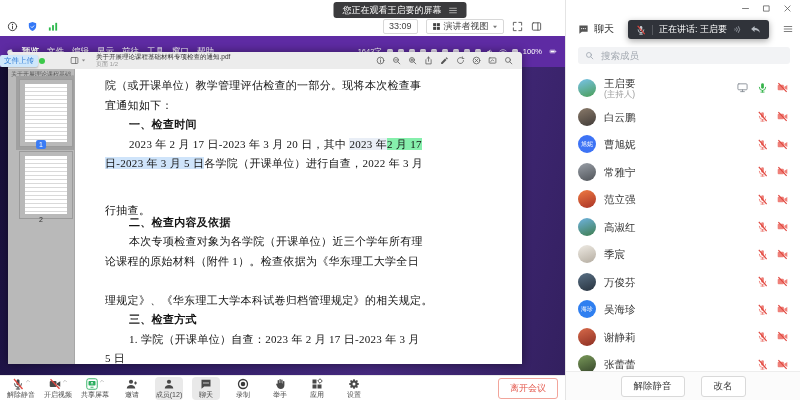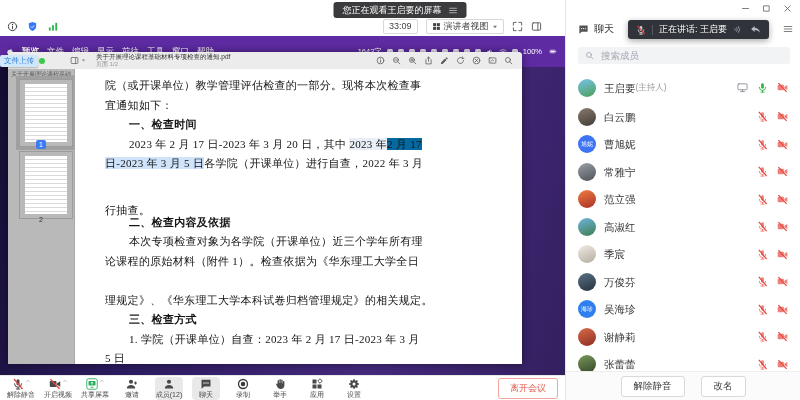--- a/index.html
+++ b/index.html
@@ -42,21 +42,21 @@
   .thumb{position:absolute;left:11px;width:42px;background:#fff;border:1px solid #9b9b9b;
     background-image:repeating-linear-gradient(#fff 0 3px,#d9d9d9 3px 4px);background-clip:content-box;padding:4px 5px}
   .thumb.sel{outline:3px solid #a0a0a0}
   .badge-num{position:absolute;left:50%;transform:translateX(-50%);background:#3b7cf5;color:#fff;font-size:7px;line-height:9px;padding:0 3px;border-radius:2px}
   .pagenum{position:absolute;width:100%;text-align:center;font-size:7px;color:#333}
   .pmain{flex:1;background:#fff;position:relative;overflow:hidden}
   .docline{position:absolute;left:30px;white-space:nowrap;font-family:"Liberation Serif",serif;font-size:11px;color:#141414;height:19.5px;line-height:19.5px;letter-spacing:.3px}
   .docline.b{font-weight:bold;font-family:"Liberation Sans",sans-serif}
   .docline.in{padding-left:24px}
   .hl-gray{background:#e9eef6}
-  .hl-blue{background:#0369a1}
+  .hl-blue{background:#86efac}
   .hl-lblue{background:#cfe4fa}
 
   .mtoolbar{position:absolute;left:0;bottom:0;width:565px;height:25px;background:#fff;display:flex;align-items:center;
     padding:0 7px;gap:9px;border-top:1px solid #e9e9e9;box-sizing:border-box;z-index:10}
   .titem{display:flex;flex-direction:column;align-items:center;justify-content:center;min-width:28px;height:23px;border-radius:4px;cursor:pointer}
   .titem .lab{font-size:7px;color:#4a4a4a;line-height:7px;margin-top:1px;white-space:nowrap}
   .titem.active{background:#e9e9e9}
   .ticonrow{display:flex;align-items:flex-start;gap:1px;height:12px}
   .leave-btn{margin-left:auto;border:1px solid #f2a59b;color:#e4574b;font-size:9px;padding:3px 11px;border-radius:3px;background:#fff;white-space:nowrap}
 
@@ -68,21 +68,21 @@
   .toast{position:absolute;left:62px;top:20px;background:#30333a;border-radius:3px;display:flex;align-items:center;gap:6px;padding:3px 8px;z-index:40;box-shadow:0 2px 6px rgba(0,0,0,.35)}
   .toast .t{color:#fff;font-size:9px;white-space:nowrap}
   .toast .sep{width:1px;height:10px;background:#56595f}
   .searchbox{position:absolute;left:12px;right:10px;top:47px;height:17px;background:#f2f3f5;border-radius:3px;display:flex;align-items:center;gap:5px;padding:0 7px}
   .searchbox input{border:0;background:transparent;outline:0;font-size:9.5px;color:#333;width:100%;font-family:"Liberation Sans",sans-serif}
   .searchbox input::placeholder{color:#a2a8b0}
   .mlist{position:absolute;left:0;right:0;top:72px;bottom:28px;overflow:hidden}
   .mrow{display:flex;align-items:center;padding:0 12px;height:27.5px;cursor:pointer}
   .mrow.host{height:31px}
   .avatar{width:18px;height:18px;border-radius:50%;margin-right:8px;flex:none;display:flex;align-items:center;justify-content:center;color:#fff;font-size:6px;letter-spacing:0}
-  .mcol{display:flex;flex-direction:row;justify-content:center}
+  .mcol{display:flex;flex-direction:column;justify-content:center}
   .mname{font-size:10.5px;color:#333;line-height:12px;white-space:nowrap}
   .msub{font-size:8.5px;color:#9a9a9a;line-height:10px}
   .mics{margin-left:auto;display:flex;gap:9px;align-items:center}
   .pfooter{position:absolute;left:0;right:0;bottom:0;height:28px;background:#fbfbfb;border-top:1px solid #ededed;display:flex;align-items:center;justify-content:center;gap:16px}
   .pbtn{border:1px solid #d9d9d9;background:#fff;border-radius:3px;font-size:9.5px;color:#3a3a3a;padding:3px 12px;cursor:pointer;font-family:"Liberation Sans",sans-serif}
 </style>
 </head>
 <body>
 
 <div class="page">

